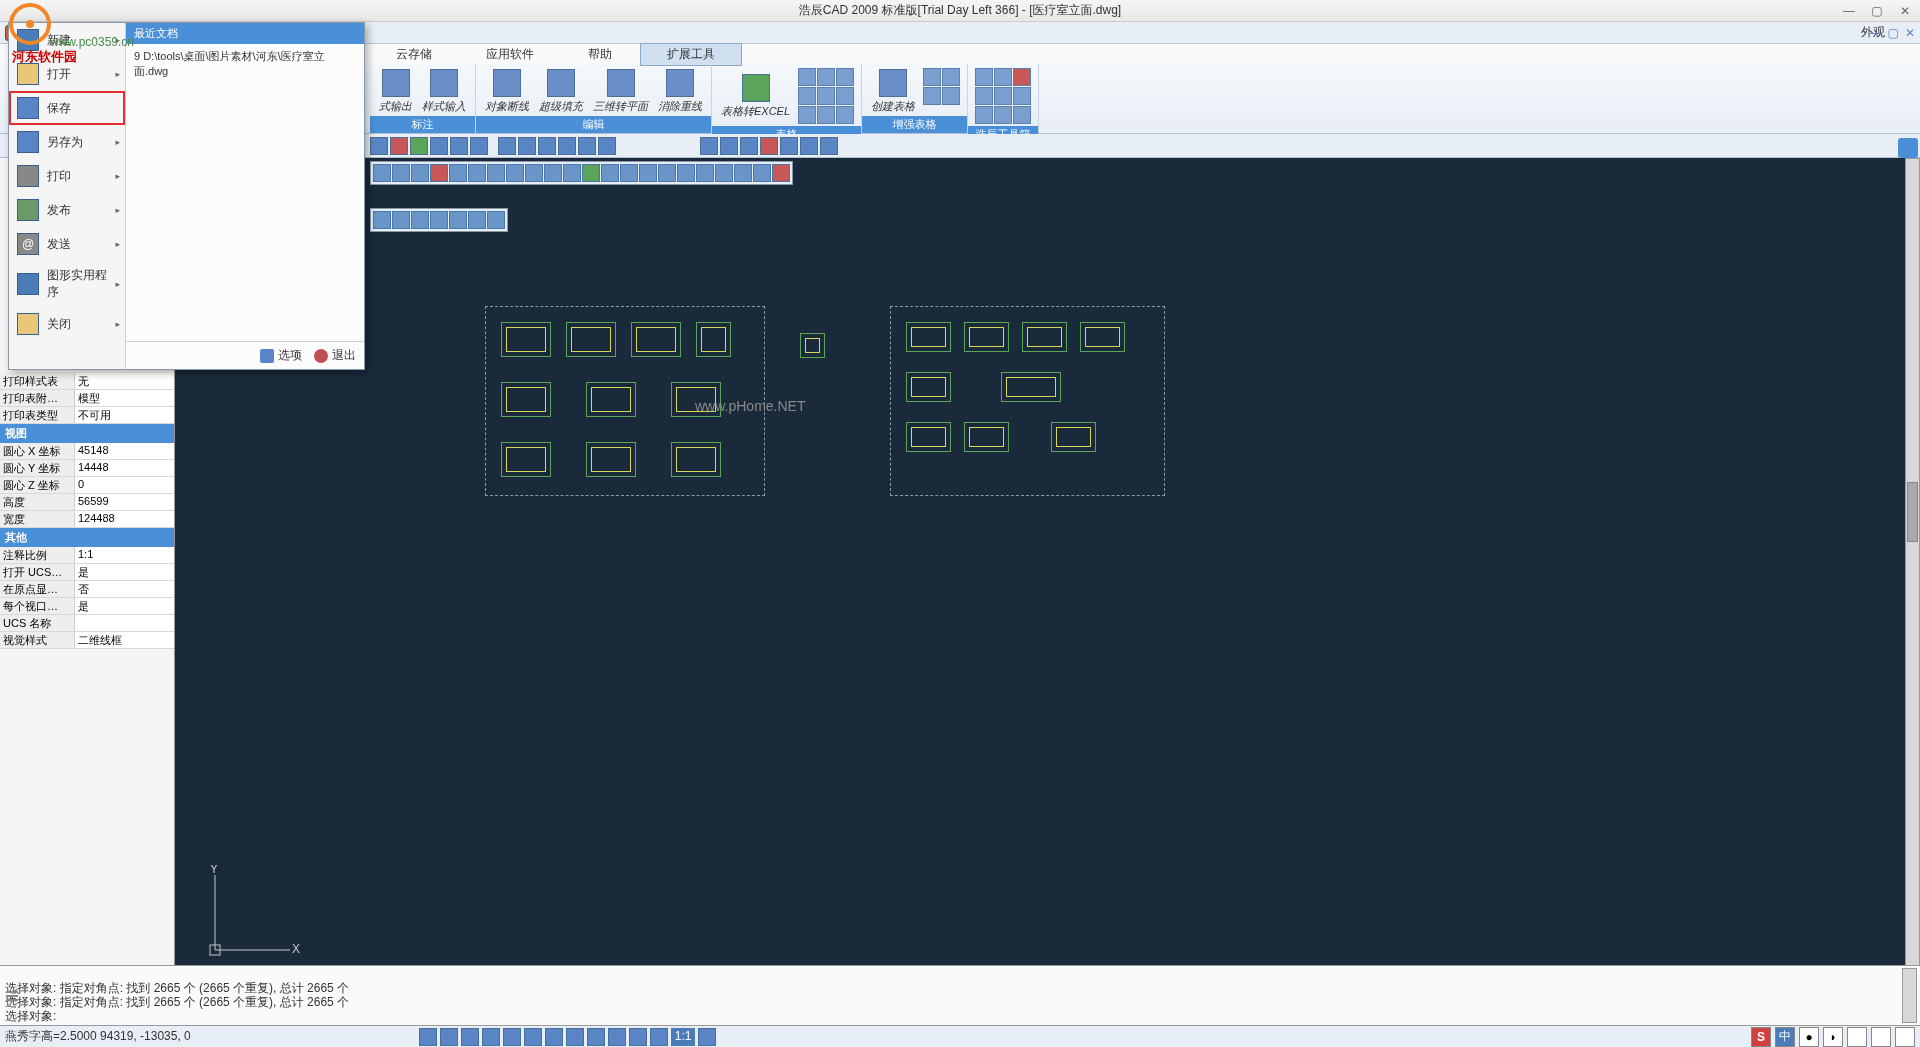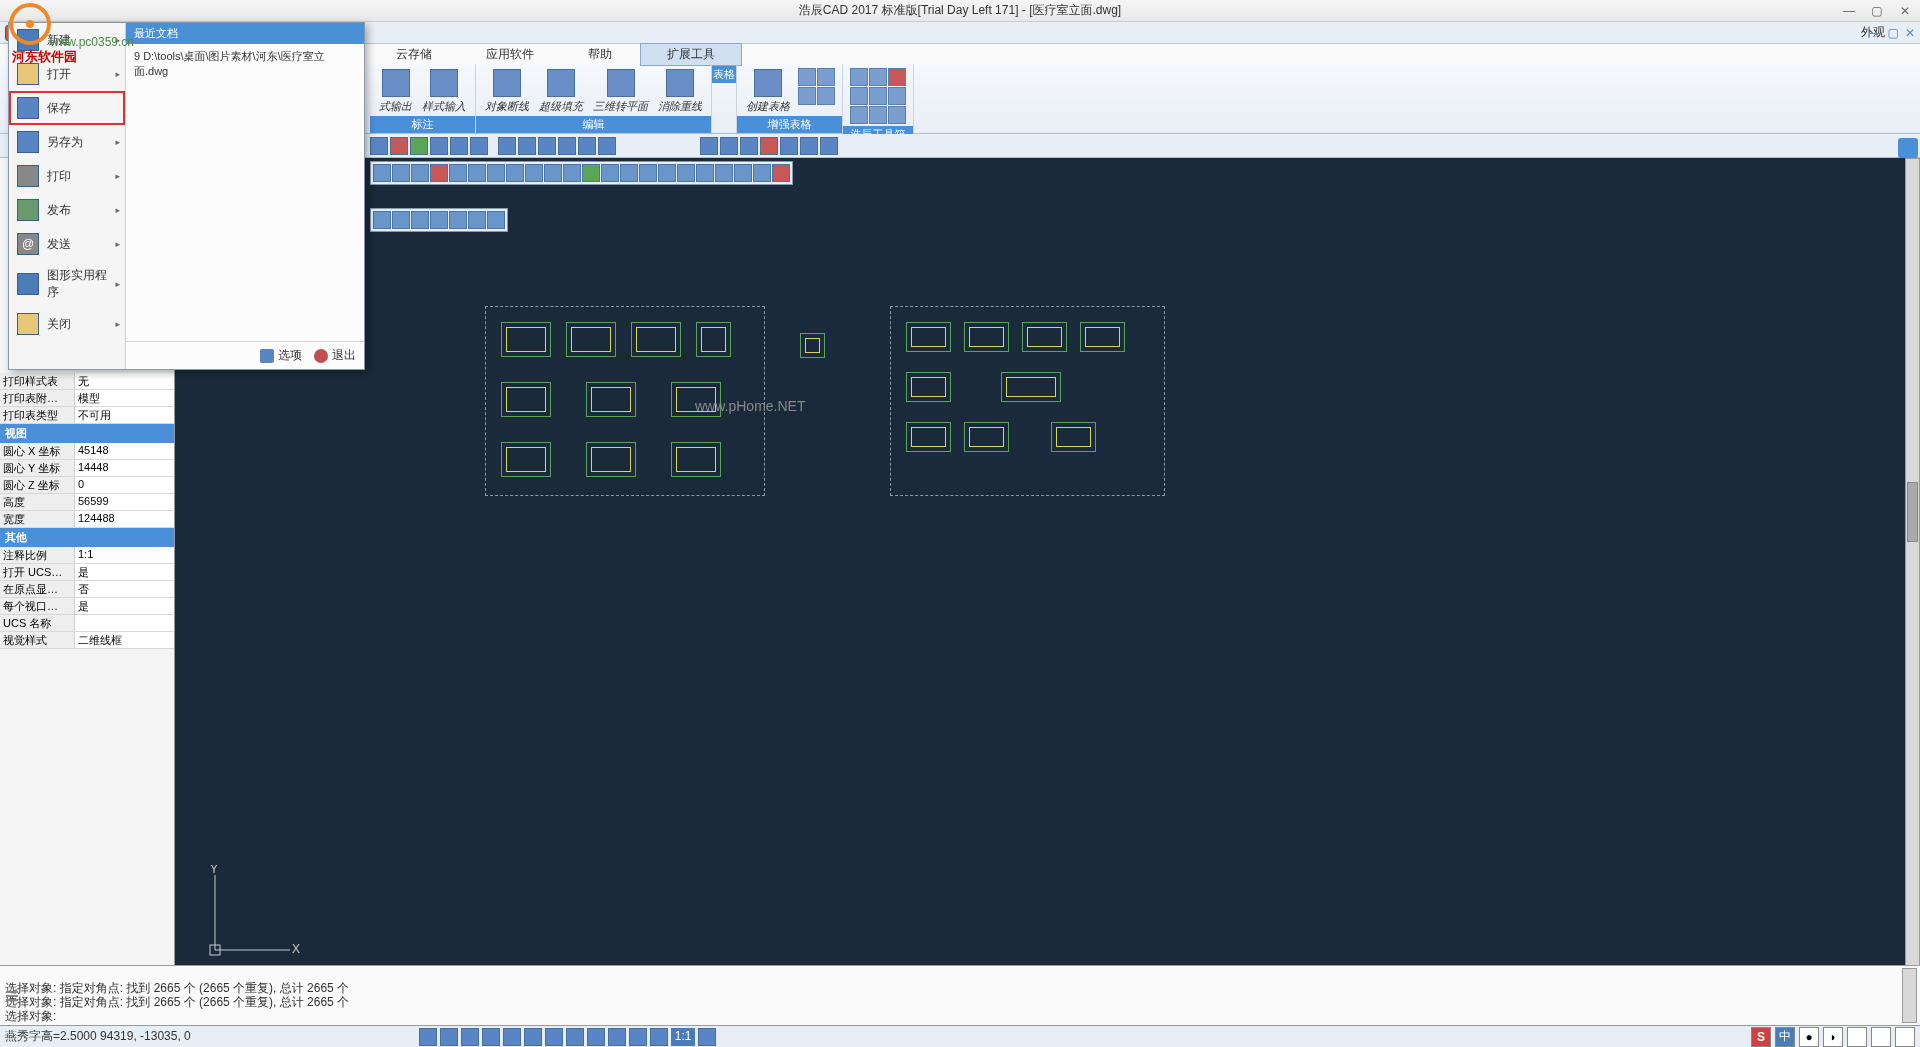--- a/index.html
+++ b/index.html
@@ -91,21 +91,21 @@
 </head>
 <body>
 
 <div class="watermark-logo">
     <div class="logo-circle"></div>
   </div>
 <div class="watermark-text">河东软件园</div>
 <div class="watermark-text2">www.pc0359.cn</div>
 
 <div class="titlebar">
-  <span class="titlebar-text">浩辰CAD 2017 标准版[Trial Day Left 171] - [医疗室立面.dwg]</span>
+  <span class="titlebar-text">浩辰CAD 2009 标准版[Trial Day Left 366] - [医疗室立面.dwg]</span>
   <div class="win-controls">
     <div class="win-btn">—</div>
     <div class="win-btn">▢</div>
     <div class="win-btn">✕</div>
   </div>
 </div>
 
 <div class="quick-access">
   <div class="qa-icon" style="background:#e85a2a;border-radius:3px;"></div>
   <div class="qa-icon"></div>
@@ -161,20 +161,43 @@
           <span class="ribbon-btn-label">三维转平面</span>
         </div>
       <div class="ribbon-btn">
           <div class="ribbon-btn-icon"></div>
           <span class="ribbon-btn-label">消除重线</span>
         </div>
     </div>
     <div class="ribbon-group-label">编辑</div>
   </div>
   <div class="ribbon-group">
+    <div class="ribbon-buttons">
+      <div class="ribbon-btn">
+          <div class="ribbon-btn-icon" style="background:#5aa55a;"></div>
+          <span class="ribbon-btn-label">表格转EXCEL</span>
+        </div>
+      <div style="display:flex;flex-direction:column;gap:1px;padding:2px;">
+        <div class="small-icons-row">
+            <div class="small-icon"></div>
+            <div class="small-icon"></div>
+            <div class="small-icon"></div>
+          </div>
+        <div class="small-icons-row">
+            <div class="small-icon"></div>
+            <div class="small-icon"></div>
+            <div class="small-icon"></div>
+          </div>
+        <div class="small-icons-row">
+            <div class="small-icon"></div>
+            <div class="small-icon"></div>
+            <div class="small-icon"></div>
+          </div>
+      </div>
+    </div>
     <div class="ribbon-group-label">表格</div>
   </div>
   <div class="ribbon-group">
     <div class="ribbon-buttons">
       <div class="ribbon-btn">
           <div class="ribbon-btn-icon"></div>
           <span class="ribbon-btn-label">创建表格</span>
         </div>
       <div style="display:flex;flex-direction:column;gap:1px;padding:2px;">
         <div class="small-icons-row">

